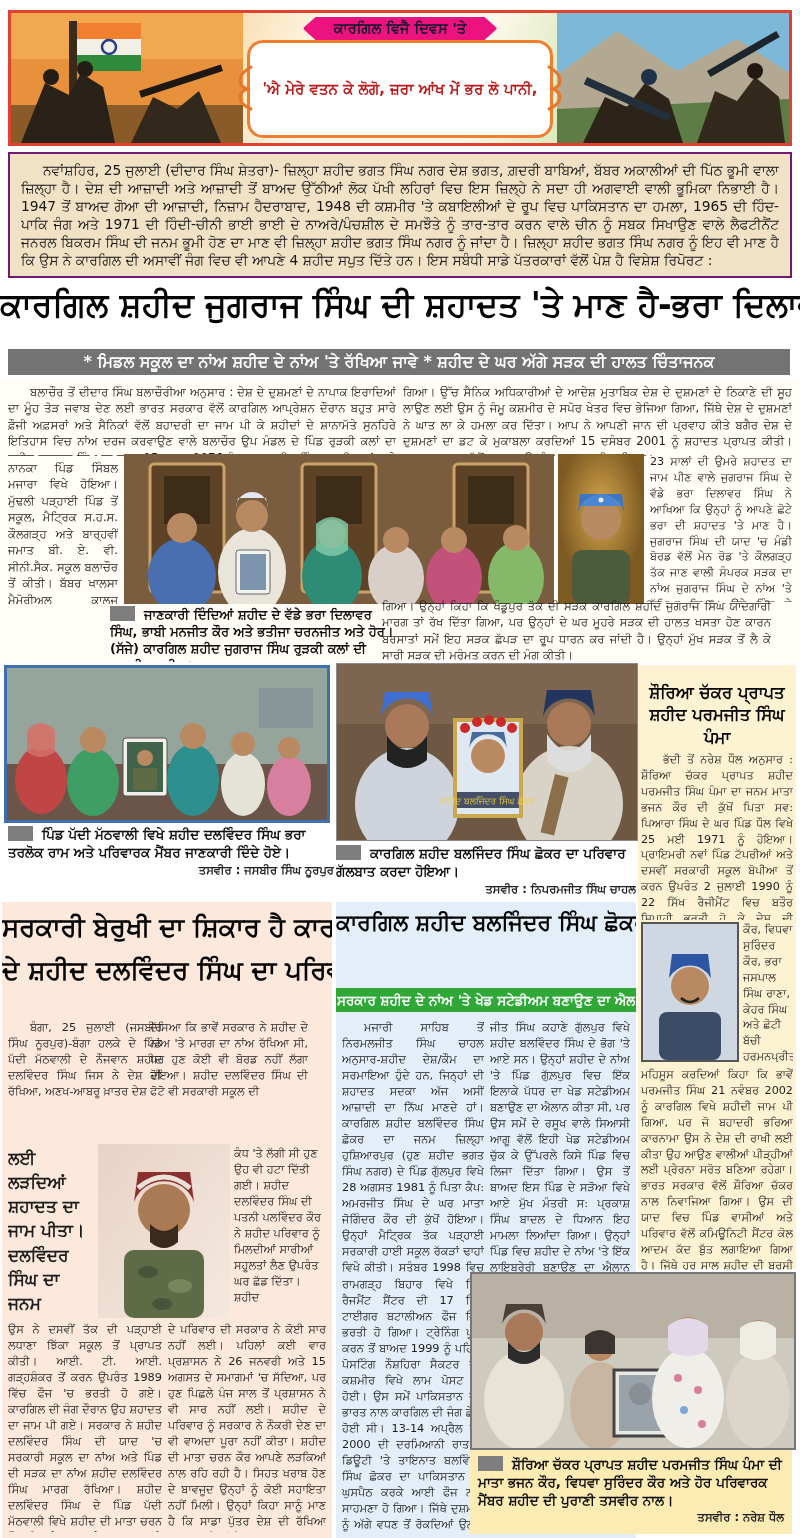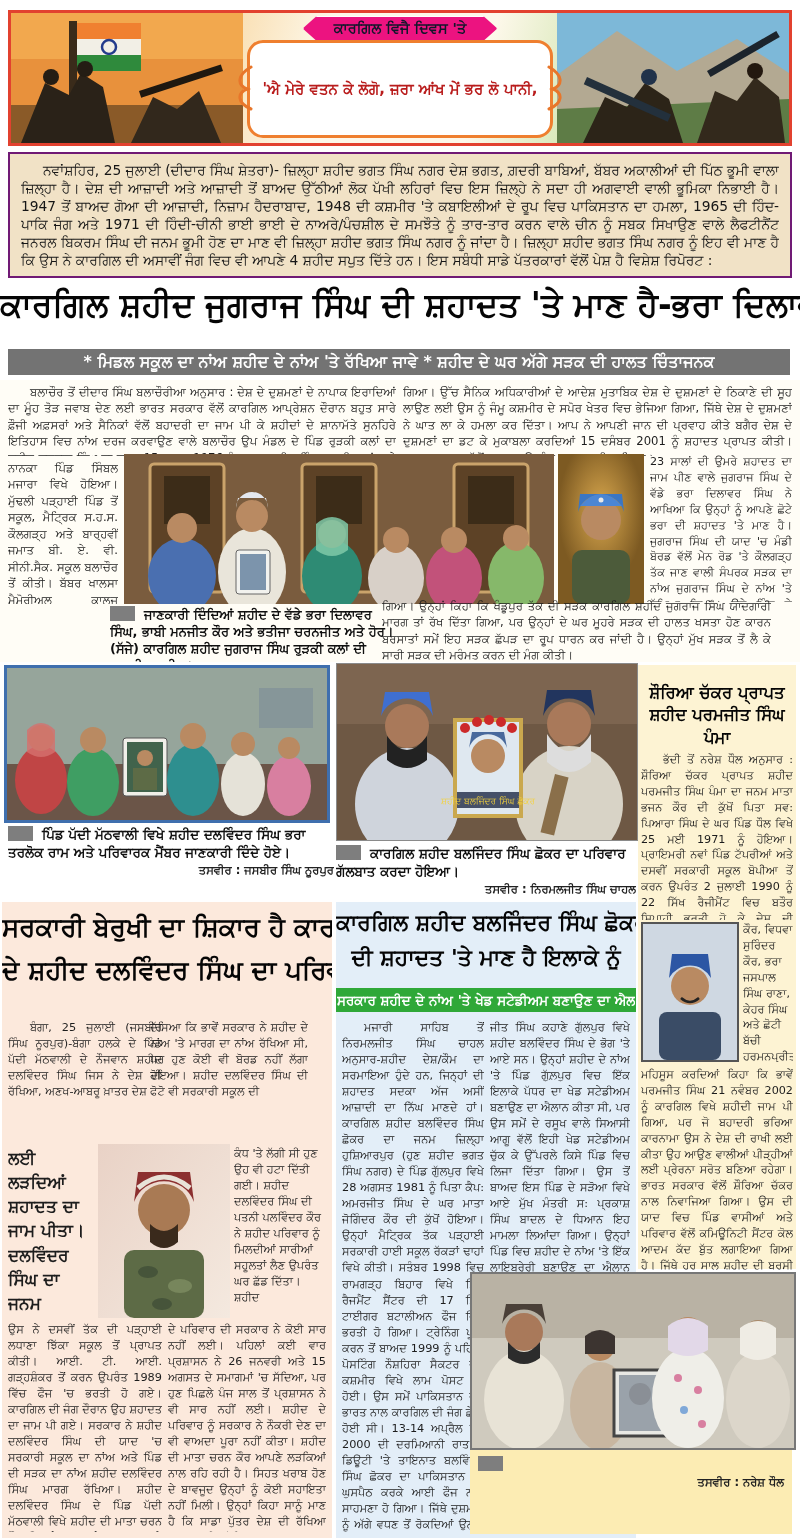--- a/index.html
+++ b/index.html
@@ -172,21 +172,21 @@
     <circle cx="128" cy="64" r="5" fill="#cc2a2a"></circle>
       <circle cx="140" cy="58" r="5" fill="#cc2a2a"></circle>
       <circle cx="152" cy="56" r="5" fill="#cc2a2a"></circle>
       <circle cx="164" cy="58" r="5" fill="#cc2a2a"></circle>
       <circle cx="175" cy="64" r="5" fill="#cc2a2a"></circle>
     <rect x="120" y="128" width="62" height="16" fill="#2a3550" opacity="0.85"></rect>
     <text x="151" y="140" text-anchor="middle" font-size="9" fill="#f4d23c">ਸ਼ਹੀਦ ਬਲਜਿੰਦਰ ਸਿੰਘ ਛੋਕਰ</text>
   </svg>
   <div class="abs caption-box" style="left:336px;top:845px;width:300px;height:54px;font-size:13.5px;">
     <span class="marker"></span><span>ਕਾਰਗਿਲ ਸ਼ਹੀਦ ਬਲਜਿੰਦਰ ਸਿੰਘ ਛੋਕਰ ਦਾ ਪਰਿਵਾਰ ਗੱਲਬਾਤ ਕਰਦਾ ਹੋਇਆ।</span>
-    <span class="credit">ਤਸਵੀਰ : ਨਿਰਮਲਜੀਤ ਸਿੰਘ ਚਾਹਲ</span>
+    <span class="credit">ਤਸਵੀਰ : ਨਿਪਰਮਜੀਤ ਸਿੰਘ ਚਾਹਲ</span>
   </div>
 
   <div class="abs" style="left:638px;top:665px;width:158px;height:604px;background:#fdf3d3;padding:2px 3px;box-sizing:border-box;">
     <div class="hl" style="font-size:16.5px;line-height:1.35;height:68px;overflow:hidden;margin-top:15px;">ਸ਼ੌਰਿਆ ਚੱਕਰ ਪ੍ਰਾਪਤ ਸ਼ਹੀਦ ਪਰਮਜੀਤ ਸਿੰਘ ਪੰਮਾ</div>
     <div class="body-txt first-indent" style="font-size:11.2px;height:168px;margin-top:2px;">ਭੱਦੀ ਤੋਂ ਨਰੇਸ਼ ਧੌਲ ਅਨੁਸਾਰ : ਸ਼ੌਰਿਆ ਚੱਕਰ ਪ੍ਰਾਪਤ ਸ਼ਹੀਦ ਪਰਮਜੀਤ ਸਿੰਘ ਪੰਮਾ ਦਾ ਜਨਮ ਮਾਤਾ ਭਜਨ ਕੌਰ ਦੀ ਕੁੱਖੋਂ ਪਿਤਾ ਸਵ: ਪਿਆਰਾ ਸਿੰਘ ਦੇ ਘਰ ਪਿੰਡ ਧੌਲ ਵਿਖੇ 25 ਮਈ 1971 ਨੂੰ ਹੋਇਆ। ਪ੍ਰਾਇਮਰੀ ਨਵਾਂ ਪਿੰਡ ਟੱਪਰੀਆਂ ਅਤੇ ਦਸਵੀਂ ਸਰਕਾਰੀ ਸਕੂਲ ਬੋਪੀਆ ਤੋਂ ਕਰਨ ਉਪਰੰਤ 2 ਜੁਲਾਈ 1990 ਨੂੰ 22 ਸਿੱਖ ਰੈਜੀਮੈਂਟ ਵਿਚ ਬਤੌਰ ਸਿਪਾਹੀ ਭਰਤੀ ਹੋ ਕੇ ਦੇਸ਼ ਦੀ ਸੁਰੱਖਿਆ ਹਿਤ ਵੱਖ-ਵੱਖ ਥਾਵਾਂ 'ਤੇ ਬੇਦਾਗ ਸੇਵਾ ਨਿਭਾਈ। ਸ਼ਹੀਦ ਪਰਮਜੀਤ ਸਿੰਘ ਦੀ ਬਜ਼ੁਰਗ ਮਾਤਾ ਭਜਨ</div>
     <div style="position:relative;height:142px;margin-top:2px;">
       <svg style="position:absolute;left:0;top:0;border:2px solid #555" width="94" height="136" viewBox="0 0 94 136">
         <rect width="94" height="136" fill="#cfd8e2"></rect>
         <circle cx="47" cy="62" r="19" fill="#b98a62"></circle>
         <path d="M26 54 A24 24 0 0 1 68 54 L65 30 L29 30 Z" fill="#2c56a4"></path>
@@ -221,21 +221,20 @@
       <ellipse cx="82" cy="142" rx="12" ry="7" fill="#77865c"></ellipse>
       <ellipse cx="64" cy="160" rx="10" ry="6" fill="#46543a"></ellipse>
     </svg>
     <div class="abs body-txt" style="left:232px;top:244px;width:92px;height:170px;font-size:11.3px;text-align:left;">ਕੰਧ 'ਤੇ ਲੱਗੀ ਸੀ ਹੁਣ ਉਹ ਵੀ ਹਟਾ ਦਿੱਤੀ ਗਈ। ਸ਼ਹੀਦ ਦਲਵਿੰਦਰ ਸਿੰਘ ਦੀ ਪਤਨੀ ਪਲਵਿੰਦਰ ਕੌਰ ਨੇ ਸ਼ਹੀਦ ਪਰਿਵਾਰ ਨੂੰ ਮਿਲਦੀਆਂ ਸਾਰੀਆਂ ਸਹੂਲਤਾਂ ਲੈਣ ਉਪਰੰਤ ਘਰ ਛੱਡ ਦਿੱਤਾ। ਸ਼ਹੀਦ</div>
     <div class="abs body-txt" style="left:6px;top:420px;width:154px;height:210px;font-size:11.3px;">ਉਸ ਨੇ ਦਸਵੀਂ ਤੱਕ ਦੀ ਪੜ੍ਹਾਈ ਲਧਾਣਾ ਝਿੱਕਾ ਸਕੂਲ ਤੋਂ ਪ੍ਰਾਪਤ ਕੀਤੀ। ਆਈ. ਟੀ. ਆਈ. ਗੜ੍ਹਸ਼ੰਕਰ ਤੋਂ ਕਰਨ ਉਪਰੰਤ 1989 ਵਿੱਚ ਫੌਜ 'ਚ ਭਰਤੀ ਹੋ ਗਏ। ਕਾਰਗਿਲ ਦੀ ਜੰਗ ਦੌਰਾਨ ਉਹ ਸ਼ਹਾਦਤ ਦਾ ਜਾਮ ਪੀ ਗਏ। ਸਰਕਾਰ ਨੇ ਸ਼ਹੀਦ ਦਲਵਿੰਦਰ ਸਿੰਘ ਦੀ ਯਾਦ 'ਚ ਸਰਕਾਰੀ ਸਕੂਲ ਦਾ ਨਾਂਅ ਅਤੇ ਪਿੰਡ ਦੀ ਸੜਕ ਦਾ ਨਾਂਅ ਸ਼ਹੀਦ ਦਲਵਿੰਦਰ ਸਿੰਘ ਮਾਰਗ ਰੱਖਿਆ। ਸ਼ਹੀਦ ਦਲਵਿੰਦਰ ਸਿੰਘ ਦੇ ਪਿੰਡ ਪੱਦੀ ਮੱਠਵਾਲੀ ਵਿਖੇ ਸ਼ਹੀਦ ਦੀ ਮਾਤਾ ਚਰਨ ਕੌਰ ਉਸ ਦੇ ਭਰਾ ਨਰੇਸ਼ ਕੁਮਾਰ ਅਤੇ ਤਰਲੋਕ ਰਾਮ ਰਹਿ ਰਹੇ ਹਨ। ਸ਼ਹੀਦ ਦੇ ਭਰਾ ਤਰਲੋਕ ਰਾਮ ਨੇ</div>
     <div class="abs body-txt" style="left:166px;top:420px;width:158px;height:210px;font-size:11.3px;">ਦੇ ਪਰਿਵਾਰ ਦੀ ਸਰਕਾਰ ਨੇ ਕੋਈ ਸਾਰ ਨਹੀਂ ਲਈ। ਪਹਿਲਾਂ ਕਈ ਵਾਰ ਪ੍ਰਸ਼ਾਸਨ ਨੇ 26 ਜਨਵਰੀ ਅਤੇ 15 ਅਗਸਤ ਦੇ ਸਮਾਗਮਾਂ 'ਚ ਸੱਦਿਆ, ਪਰ ਹੁਣ ਪਿਛਲੇ ਪੰਜ ਸਾਲ ਤੋਂ ਪ੍ਰਸ਼ਾਸਨ ਨੇ ਵੀ ਸਾਰ ਨਹੀਂ ਲਈ। ਸ਼ਹੀਦ ਦੇ ਪਰਿਵਾਰ ਨੂੰ ਸਰਕਾਰ ਨੇ ਨੌਕਰੀ ਦੇਣ ਦਾ ਵੀ ਵਾਅਦਾ ਪੂਰਾ ਨਹੀਂ ਕੀਤਾ। ਸ਼ਹੀਦ ਦੀ ਮਾਤਾ ਚਰਨ ਕੌਰ ਆਪਣੇ ਲੜਕਿਆਂ ਨਾਲ ਰਹਿ ਰਹੀ ਹੈ। ਸਿਹਤ ਖਰਾਬ ਹੋਣ ਦੇ ਬਾਵਜੂਦ ਉਨ੍ਹਾਂ ਨੂੰ ਕੋਈ ਸਹਾਇਤਾ ਨਹੀਂ ਮਿਲੀ। ਉਨ੍ਹਾਂ ਕਿਹਾ ਸਾਨੂੰ ਮਾਣ ਹੈ ਕਿ ਸਾਡਾ ਪੁੱਤਰ ਦੇਸ਼ ਦੀ ਰੱਖਿਆ ਕਰਦਾ ਸ਼ਹੀਦ ਹੋਇਆ।</div>
   </div>
 
   <div class="abs" style="left:336px;top:902px;width:300px;height:636px;background:#e3eef8;">
     <div class="hl" style="font-size:22px;margin-top:8px;white-space:nowrap;overflow:hidden;">ਕਾਰਗਿਲ ਸ਼ਹੀਦ ਬਲਜਿੰਦਰ ਸਿੰਘ ਛੋਕਰ</div>
-    <div class="hl" style="font-size:22px;margin-top:10px;white-space:nowrap;overflow:hidden;">ਦੀ ਸ਼ਹਾਦਤ 'ਤੇ ਮਾਣ ਹੈ ਇਲਾਕੇ ਨੂੰ</div>
     <div style="position:absolute;left:0;top:86px;width:300px;height:24px;background:#2fa838;text-align:center;">
       <span style="color:#fff;font-weight:bold;font-size:13.5px;line-height:24px;white-space:nowrap;display:inline-block;overflow:hidden;max-width:298px;">ਸਰਕਾਰ ਸ਼ਹੀਦ ਦੇ ਨਾਂਅ 'ਤੇ ਖੇਡ ਸਟੇਡੀਅਮ ਬਣਾਉਣ ਦਾ ਐਲਾਨ ਕਰਕੇ ਮੁਕਰੀ</span>
     </div>
     <div class="abs" style="left:6px;top:118px;width:142px;height:512px;overflow:hidden;">
       <div class="body-txt first-indent" style="font-size:11.3px;">ਮਜਾਰੀ ਸਾਹਿਬ ਤੋਂ ਨਿਰਮਲਜੀਤ ਸਿੰਘ ਚਾਹਲ ਅਨੁਸਾਰ-ਸ਼ਹੀਦ ਦੇਸ਼/ਕੌਮ ਦਾ ਸਰਮਾਇਆ ਹੁੰਦੇ ਹਨ, ਜਿਨ੍ਹਾਂ ਦੀ ਸ਼ਹਾਦਤ ਸਦਕਾ ਅੱਜ ਅਸੀਂ ਆਜ਼ਾਦੀ ਦਾ ਨਿੱਘ ਮਾਣਦੇ ਹਾਂ। ਕਾਰਗਿਲ ਸ਼ਹੀਦ ਬਲਵਿੰਦਰ ਸਿੰਘ ਛੋਕਰ ਦਾ ਜਨਮ ਜ਼ਿਲ੍ਹਾ ਹੁਸ਼ਿਆਰਪੁਰ (ਹੁਣ ਸ਼ਹੀਦ ਭਗਤ ਸਿੰਘ ਨਗਰ) ਦੇ ਪਿੰਡ ਗੁੱਲਪੁਰ ਵਿਖੇ 28 ਅਗਸਤ 1981 ਨੂੰ ਪਿਤਾ ਕੈਪ: ਅਮਰਜੀਤ ਸਿੰਘ ਦੇ ਘਰ ਮਾਤਾ ਜੋਗਿੰਦਰ ਕੌਰ ਦੀ ਕੁੱਖੋਂ ਹੋਇਆ। ਉਨ੍ਹਾਂ ਮੈਟ੍ਰਿਕ ਤੱਕ ਪੜ੍ਹਾਈ ਸਰਕਾਰੀ ਹਾਈ ਸਕੂਲ ਰੱਕੜਾਂ ਢਾਹਾਂ ਵਿਖੇ ਕੀਤੀ। ਸਤੰਬਰ 1998 ਵਿਚ ਰਾਮਗੜ੍ਹ ਬਿਹਾਰ ਵਿਖੇ ਸਿੱਖ ਰੈਜਮੈਂਟ ਸੈਂਟਰ ਦੀ 17 ਸਿੱਖ ਟਾਈਗਰ ਬਟਾਲੀਅਨ ਫੌਜ ਵਿਚ ਭਰਤੀ ਹੋ ਗਿਆ। ਟ੍ਰੇਨਿੰਗ ਪੂਰੀ ਕਰਨ ਤੋਂ ਬਾਅਦ 1999 ਨੂੰ ਪਹਿਲੀ ਪੋਸਟਿੰਗ ਨੌਸ਼ਹਿਰਾ ਸੈਕਟਰ ਜੰਮੂ ਕਸ਼ਮੀਰ ਵਿਖੇ ਲਾਮ ਪੋਸਟ 'ਤੇ ਹੋਈ। ਉਸ ਸਮੇਂ ਪਾਕਿਸਤਾਨ ਵੱਲੋਂ ਭਾਰਤ ਨਾਲ ਕਾਰਗਿਲ ਦੀ ਜੰਗ ਛੇੜੀ ਹੋਈ ਸੀ। 13-14 ਅਪ੍ਰੈਲ ਸੰਨ 2000 ਦੀ ਦਰਮਿਆਨੀ ਰਾਤ ਨੂੰ ਡਿਊਟੀ 'ਤੇ ਤਾਇਨਾਤ ਬਲਵਿੰਦਰ ਸਿੰਘ ਛੋਕਰ ਦਾ ਪਾਕਿਸਤਾਨ ਦੀ ਘੁਸਪੈਠ ਕਰਕੇ ਆਈ ਫੌਜ ਨਾਲ ਸਾਹਮਣਾ ਹੋ ਗਿਆ। ਜਿੱਥੇ ਦੁਸ਼ਮਣਾਂ ਨੂੰ ਅੱਗੇ ਵਧਣ ਤੋਂ ਰੋਕਦਿਆਂ ਉਨ੍ਹਾਂ ਦਾ ਡਟ ਕੇ ਮੁਕਾਬਲਾ ਕੀਤਾ। ਅਖੀਰ ਭਾਰਤ ਮਾਂ ਦਾ ਅਣਖੀਲਾ ਜੋਧਾ 21 ਸਾਲ ਦੀ ਛੋਟੀ ਜਿਹੀ ਉਮਰ ਵਿਚ ਹੀ ਦੇਸ਼ ਦੀ ਰਾਖੀ ਕਰਦਾ ਹਿੱਕ 'ਚ ਗੋਲੀਆਂ ਖਾ ਕੇ ਸ਼ਹੀਦ ਹੋ ਗਿਆ। ਬਲਜਿੰਦਰ ਸਿੰਘ ਛੋਕਰ ਦਾ ਪਰਿਵਾਰ ਅੱਜ ਵੀ ਉਨ੍ਹਾਂ ਦੀ ਬਹਾਦਰੀ 'ਤੇ ਮਾਣ ਮਹਿਸੂਸ ਕਰ ਰਿਹਾ ਹੈ।</div>
 
     </div>
     <div class="abs body-txt" style="left:154px;top:118px;width:140px;height:348px;font-size:11.3px;">ਜੀਤ ਸਿੰਘ ਕਹਾਣੇ ਗੁੱਲਪੁਰ ਵਿਖੇ ਸ਼ਹੀਦ ਬਲਵਿੰਦਰ ਸਿੰਘ ਦੇ ਭੋਗ 'ਤੇ ਆਏ ਸਨ। ਉਨ੍ਹਾਂ ਸ਼ਹੀਦ ਦੇ ਨਾਂਅ 'ਤੇ ਪਿੰਡ ਗੁੱਲ਼ਪੁਰ ਵਿਚ ਇੱਕ ਇਲਾਕੇ ਪੱਧਰ ਦਾ ਖੇਡ ਸਟੇਡੀਅਮ ਬਣਾਉਣ ਦਾ ਐਲਾਨ ਕੀਤਾ ਸੀ, ਪਰ ਉਸ ਸਮੇਂ ਦੇ ਰਸੂਖ ਵਾਲੇ ਸਿਆਸੀ ਆਗੂ ਵੱਲੋਂ ਇਹੀ ਖੇਡ ਸਟੇਡੀਅਮ ਚੁੱਕ ਕੇ ਉੱਪਰਲੇ ਕਿਸੇ ਪਿੰਡ ਵਿਚ ਲਿਜਾ ਦਿੱਤਾ ਗਿਆ। ਉਸ ਤੋਂ ਬਾਅਦ ਇਸ ਪਿੰਡ ਦੇ ਸੜੋਆ ਵਿਖੇ ਆਏ ਮੁੱਖ ਮੰਤਰੀ ਸ: ਪ੍ਰਕਾਸ਼ ਸਿੰਘ ਬਾਦਲ ਦੇ ਧਿਆਨ ਇਹ ਮਾਮਲਾ ਲਿਆਂਦਾ ਗਿਆ। ਉਨ੍ਹਾਂ ਪਿੰਡ ਵਿਚ ਸ਼ਹੀਦ ਦੇ ਨਾਂਅ 'ਤੇ ਇੱਕ ਲਾਇਬਰੇਰੀ ਬਣਾਉਣ ਦਾ ਐਲਾਨ ਕੀਤਾ। ਜੋ ਬੜੀ ਮੁਸ਼ੱਕਤ ਤੋਂ ਬਾਅਦ ਨੇਪਰੇ ਚੜ੍ਹੀ। ਸਰਕਾਰਾਂ ਵੱਲੋਂ ਬਹਾਦਰੀ ਦੇਣ ਵਾਲੇ ਯੋਧਿਆਂ ਦੇ ਵਾਰਸਾਂ ਨਾਲ ਅਜਿਹਾ ਵਰਤਾਰਾ ਕੀਤਾ ਜਾਣਾ ਮਾੜਾ ਹੈ।</div>
   </div>
 
@@ -257,17 +256,17 @@
     <path d="M196 52 Q216 36 236 52 L236 76 Q216 88 196 76 Z" fill="#e2d8e8"></path>
     <circle cx="206" cy="104" r="4" fill="#d87fa0"></circle>
       <circle cx="226" cy="116" r="4" fill="#d87fa0"></circle>
       <circle cx="212" cy="136" r="4" fill="#7fa8d8"></circle>
       <circle cx="230" cy="150" r="4" fill="#d87fa0"></circle>
     <ellipse cx="286" cy="126" rx="32" ry="48" fill="#dcd6ca"></ellipse>
     <circle cx="286" cy="62" r="16" fill="#a98a6a"></circle>
     <path d="M268 54 Q286 40 304 54 L304 80 Q286 92 268 80 Z" fill="#efece4"></path>
   </svg>
   <div class="abs caption-box" style="left:470px;top:1450px;width:322px;height:84px;background:#fcecb3;padding:6px 8px;box-sizing:border-box;font-size:13.5px;">
-    <span class="marker"></span>
+    <span class="marker"></span><span>ਸ਼ੌਰਿਆ ਚੱਕਰ ਪ੍ਰਾਪਤ ਸ਼ਹੀਦ ਪਰਮਜੀਤ ਸਿੰਘ ਪੰਮਾ ਦੀ ਮਾਤਾ ਭਜਨ ਕੌਰ, ਵਿਧਵਾ ਸੁਰਿੰਦਰ ਕੌਰ ਅਤੇ ਹੋਰ ਪਰਿਵਾਰਕ ਮੈਂਬਰ ਸ਼ਹੀਦ ਦੀ ਪੁਰਾਣੀ ਤਸਵੀਰ ਨਾਲ।</span>
     <span class="credit">ਤਸਵੀਰ : ਨਰੇਸ਼ ਧੌਲ</span>
   </div>
 
 </div>
 
 </body></html>

